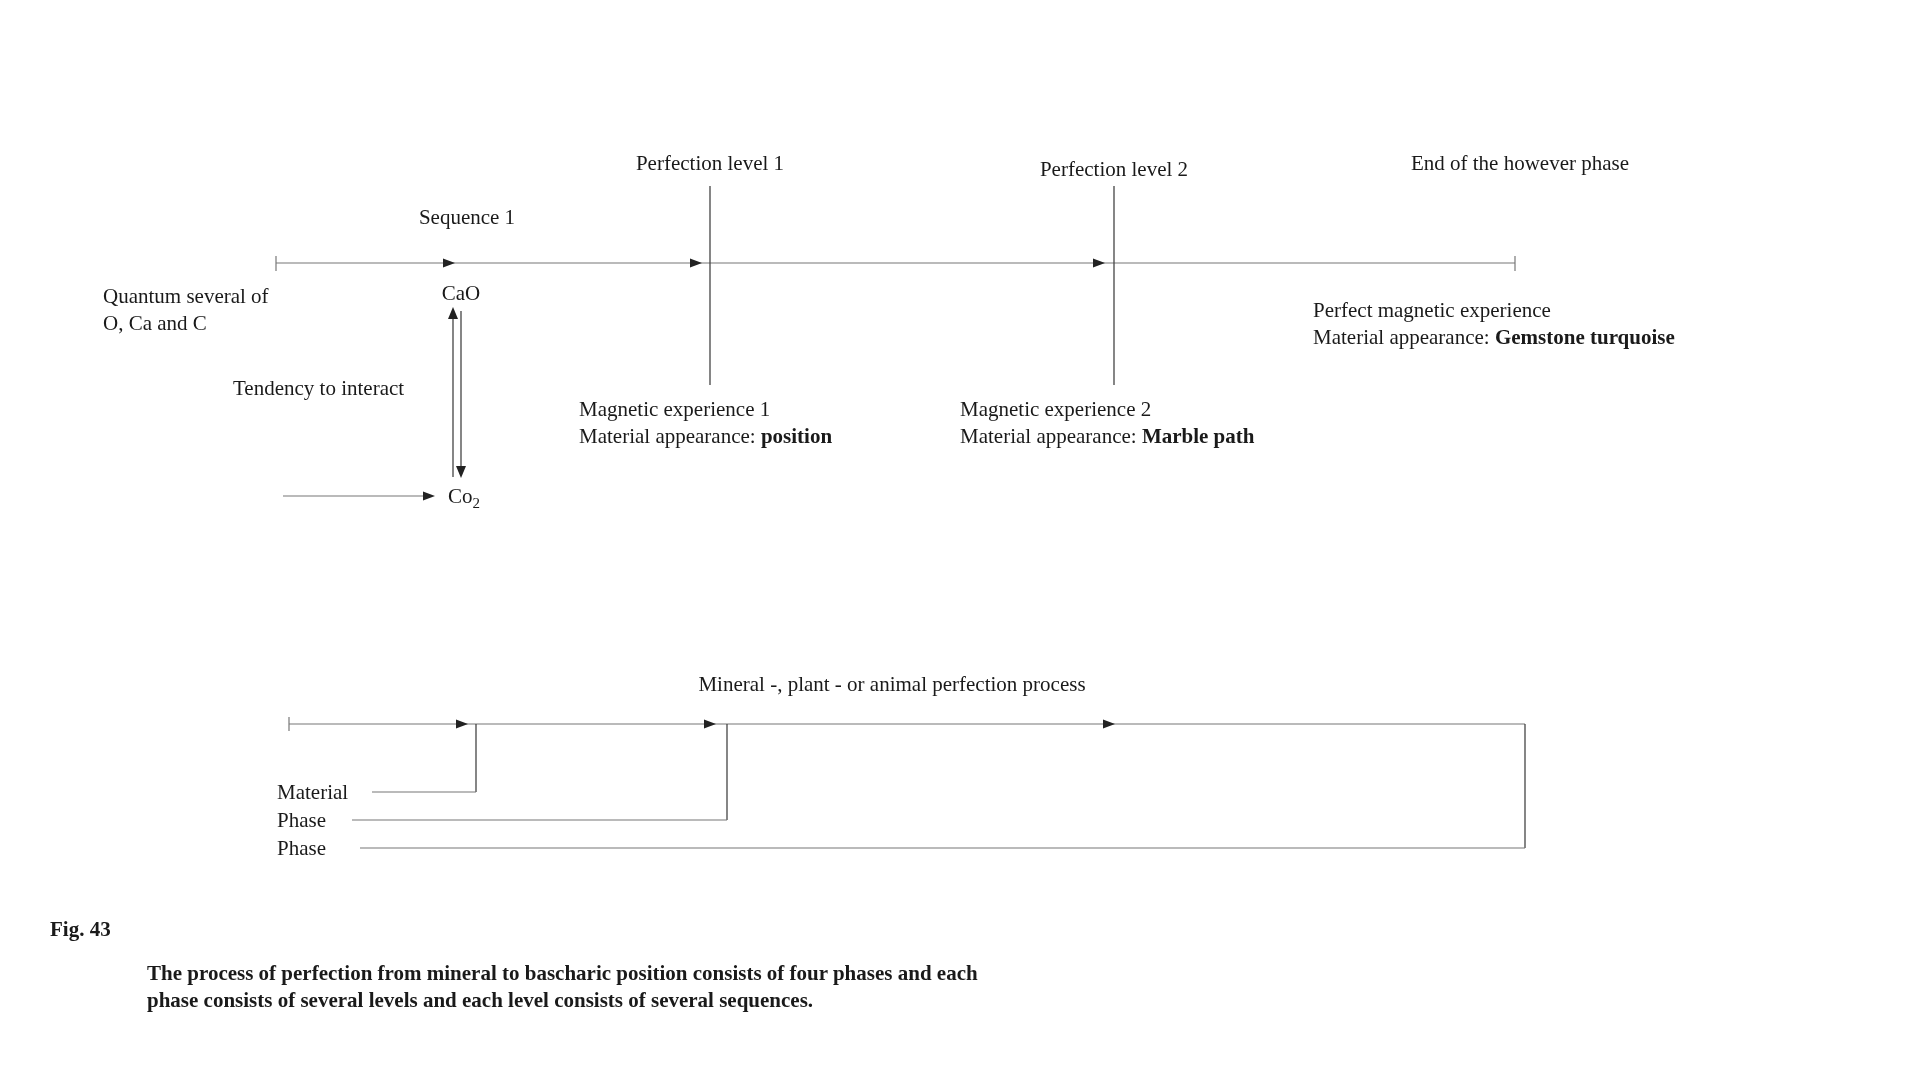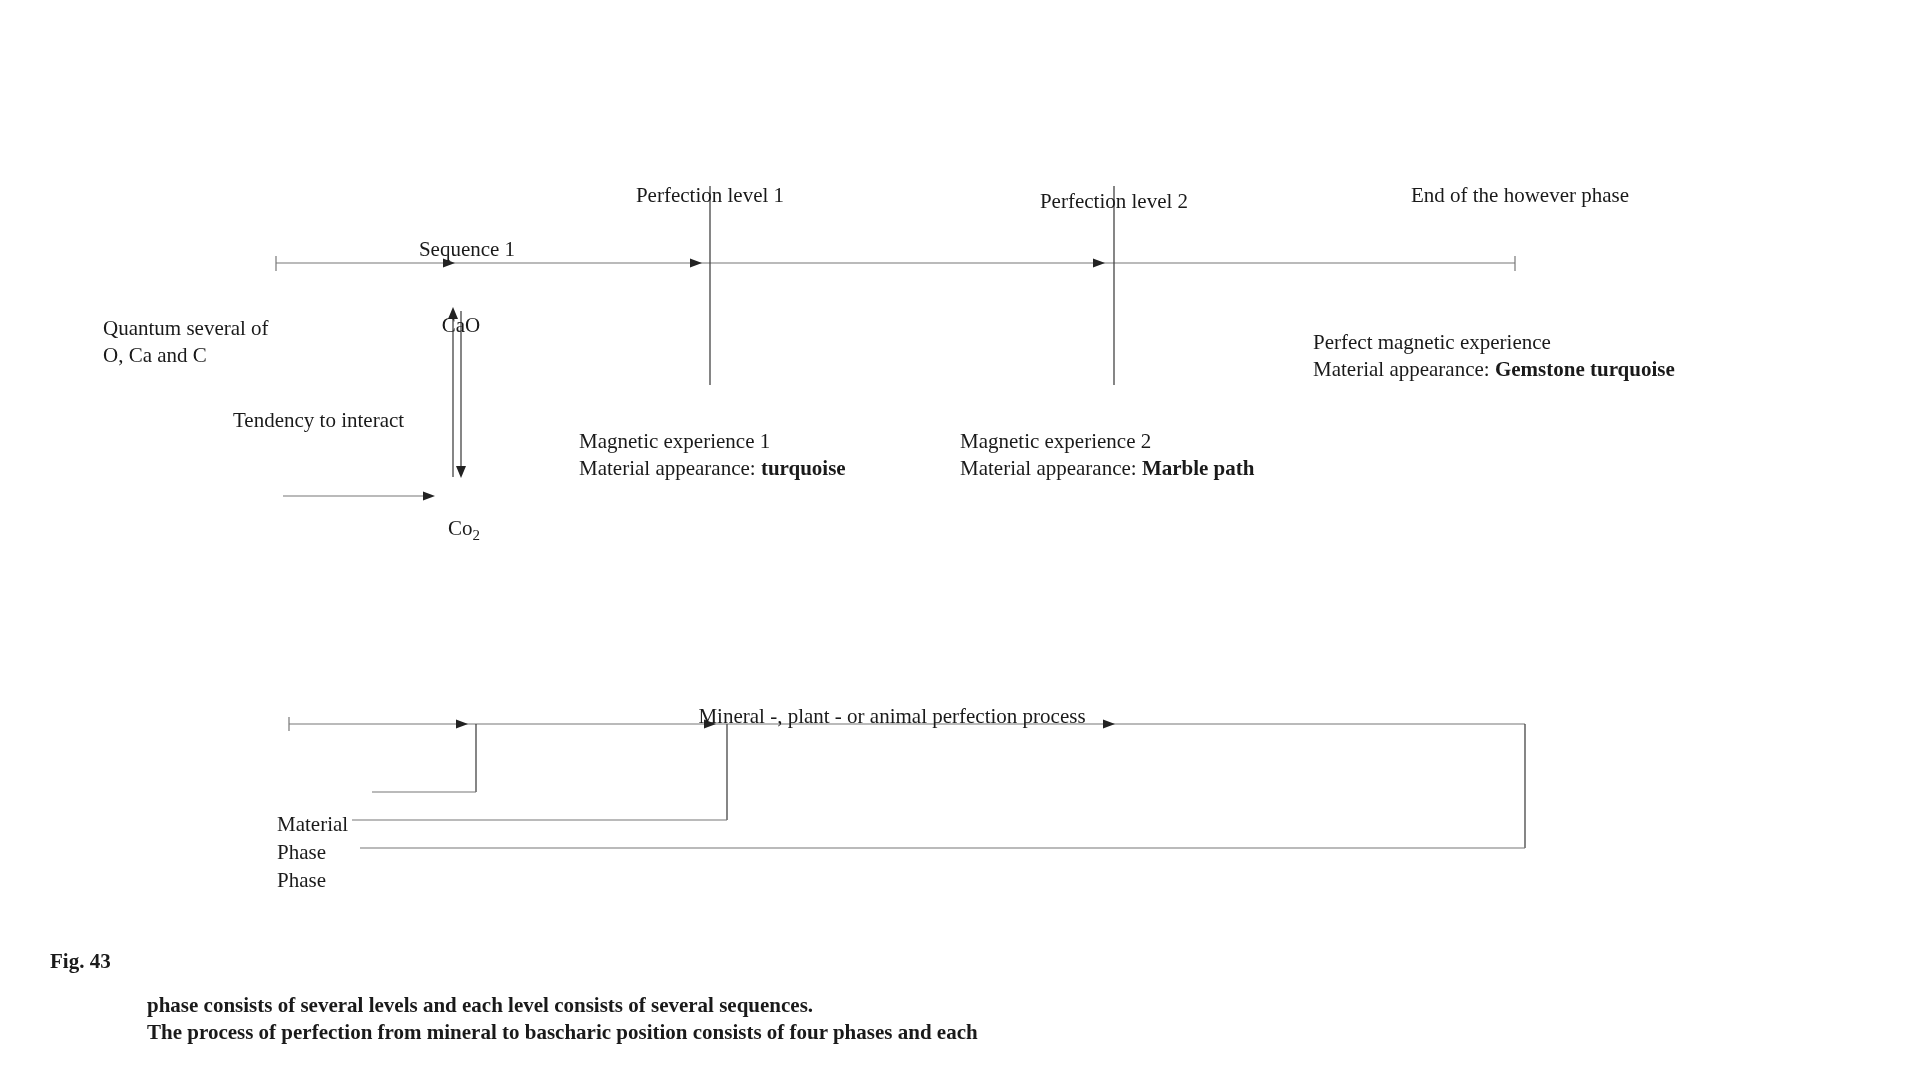--- a/index.html
+++ b/index.html
@@ -14,21 +14,20 @@
     width: 1920px; height: 1092px;
     background: #fff;
     overflow: hidden;
   }
   svg.lines { position: absolute; left: 0; top: 0; }
   .txt {
     position: absolute;
     font-size: 21px;
     line-height: 27px;
     white-space: nowrap;
-    margin-top: 32px;
   }
   .center { transform: translateX(-50%); }
   .bold { font-weight: bold; }
   sub.sub { font-size: 15px; line-height: 0; }
 </style>
 </head>
 <body>
 
 <div class="canvas">
 
@@ -100,21 +99,21 @@
 
   <div class="txt" style="left:233px; top:375px">Tendency to interact</div>
 
   <div class="txt" style="left:448px; top:483px">
     <span>Co</span><sub class="sub">2</sub>
   </div>
 
 
   <div class="txt" style="left:579px; top:396px">
     <div>Magnetic experience 1</div>
-    <div><span>Material appearance: </span><span class="bold">turquoise</span></div>
+    <div><span>Material appearance: </span><span class="bold">position</span></div>
   </div>
 
   <div class="txt" style="left:960px; top:396px">
     <div>Magnetic experience 2</div>
     <div><span>Material appearance: </span><span class="bold">Marble path</span></div>
   </div>
 
   <div class="txt center" style="left:892px; top:671px">Mineral -, plant - or animal perfection process</div>
 
   <div class="txt" style="left:1313px; top:297px">
@@ -124,17 +123,17 @@
 
   <div class="txt" style="left:277px; top:779px">Material</div>
 
   <div class="txt" style="left:277px; top:807px">Phase</div>
 
   <div class="txt" style="left:277px; top:835px">Phase</div>
 
   <div class="txt bold" style="left:50px; top:916px">Fig. 43</div>
 
   <div class="txt bold" style="left:147px; top:960px">
+    <div>The process of perfection from mineral to bascharic position consists of four phases and each</div>
     <div>phase consists of several levels and each level consists of several sequences.</div>
-    <div>The process of perfection from mineral to bascharic position consists of four phases and each</div>
   </div>
 
 </div>
 
 </body></html>

